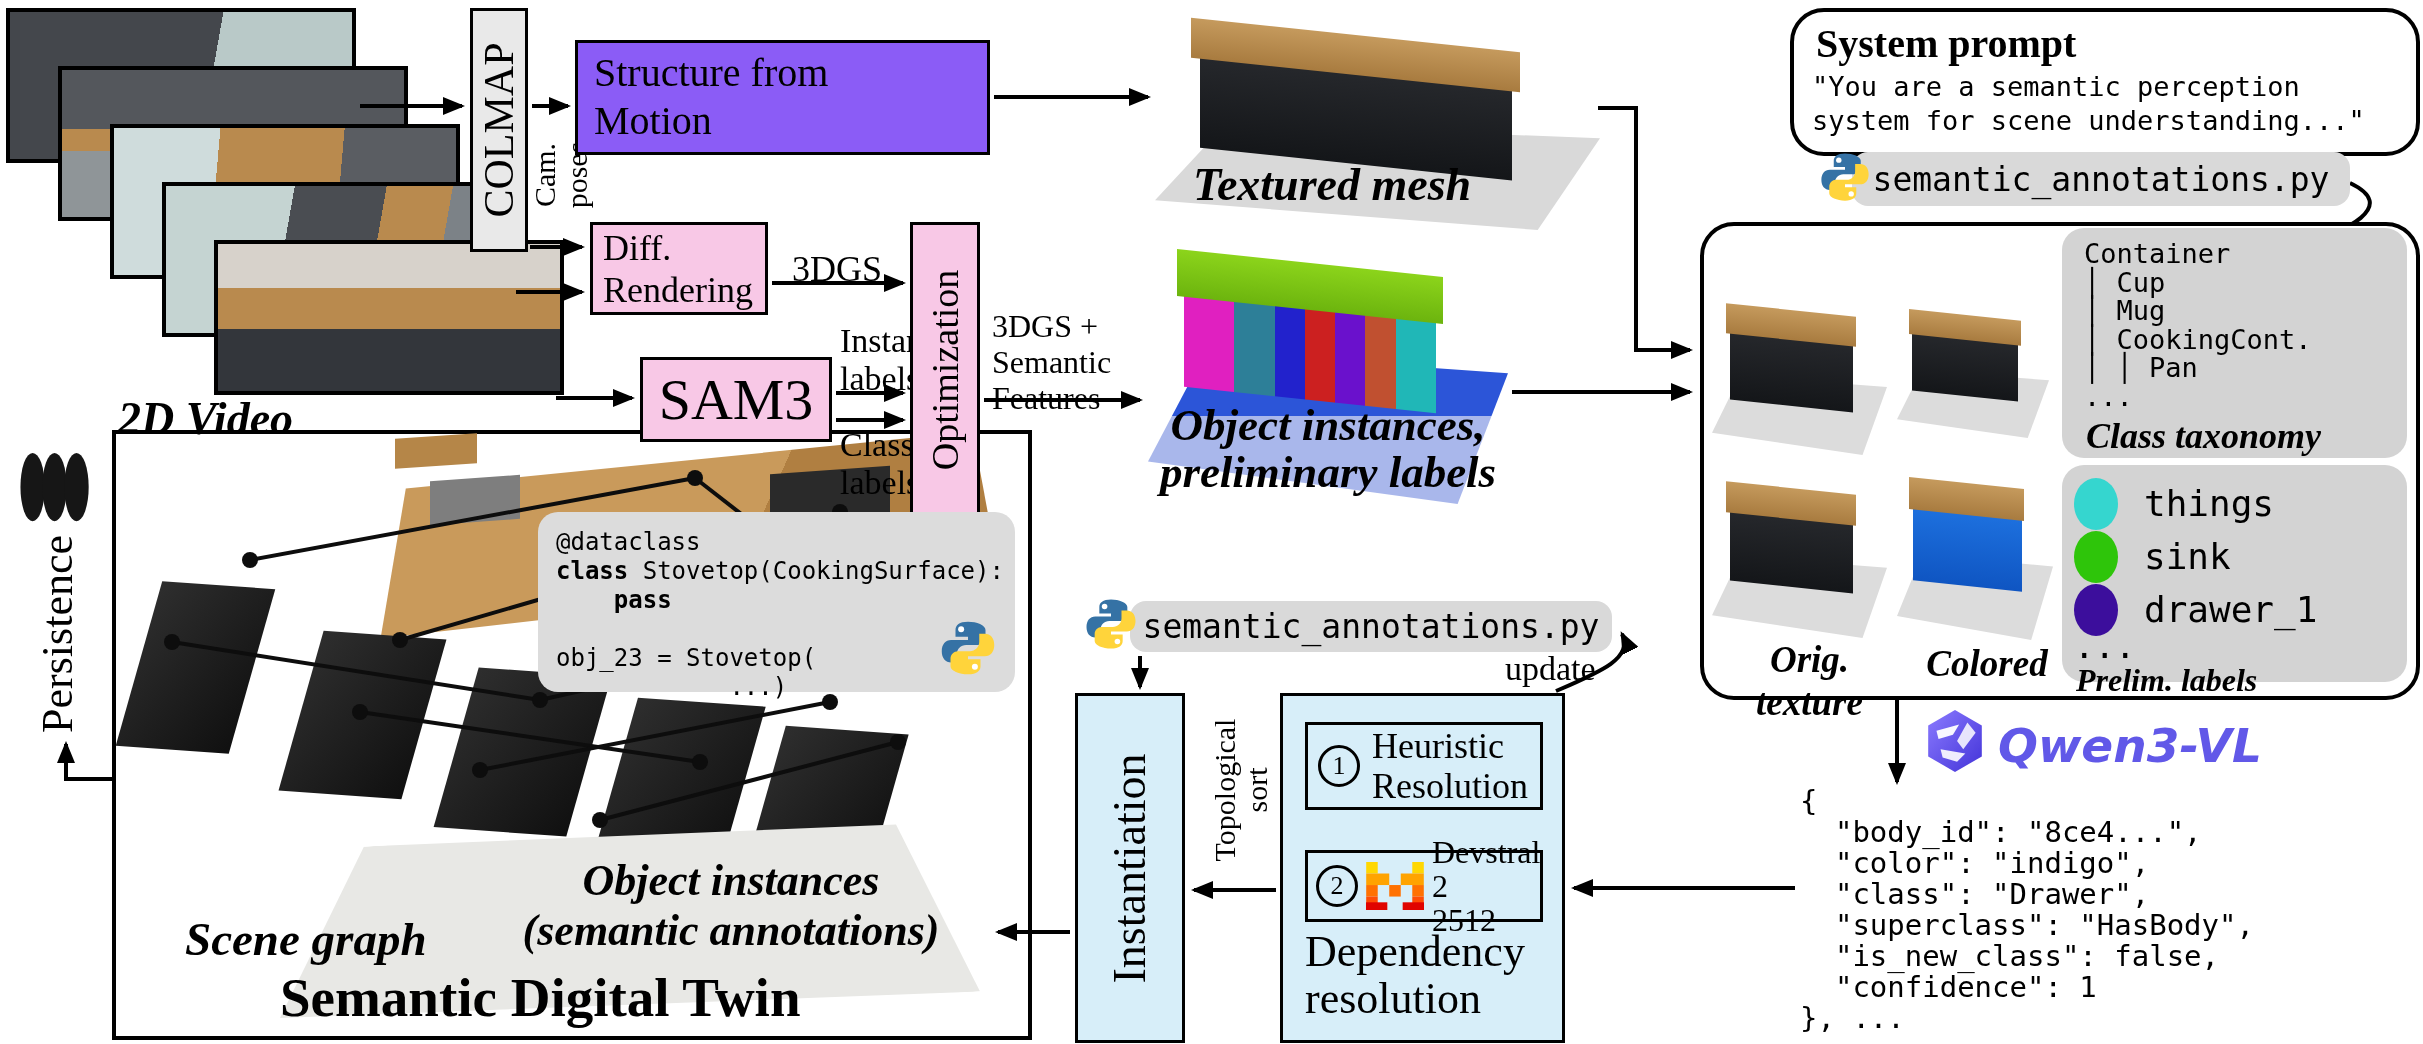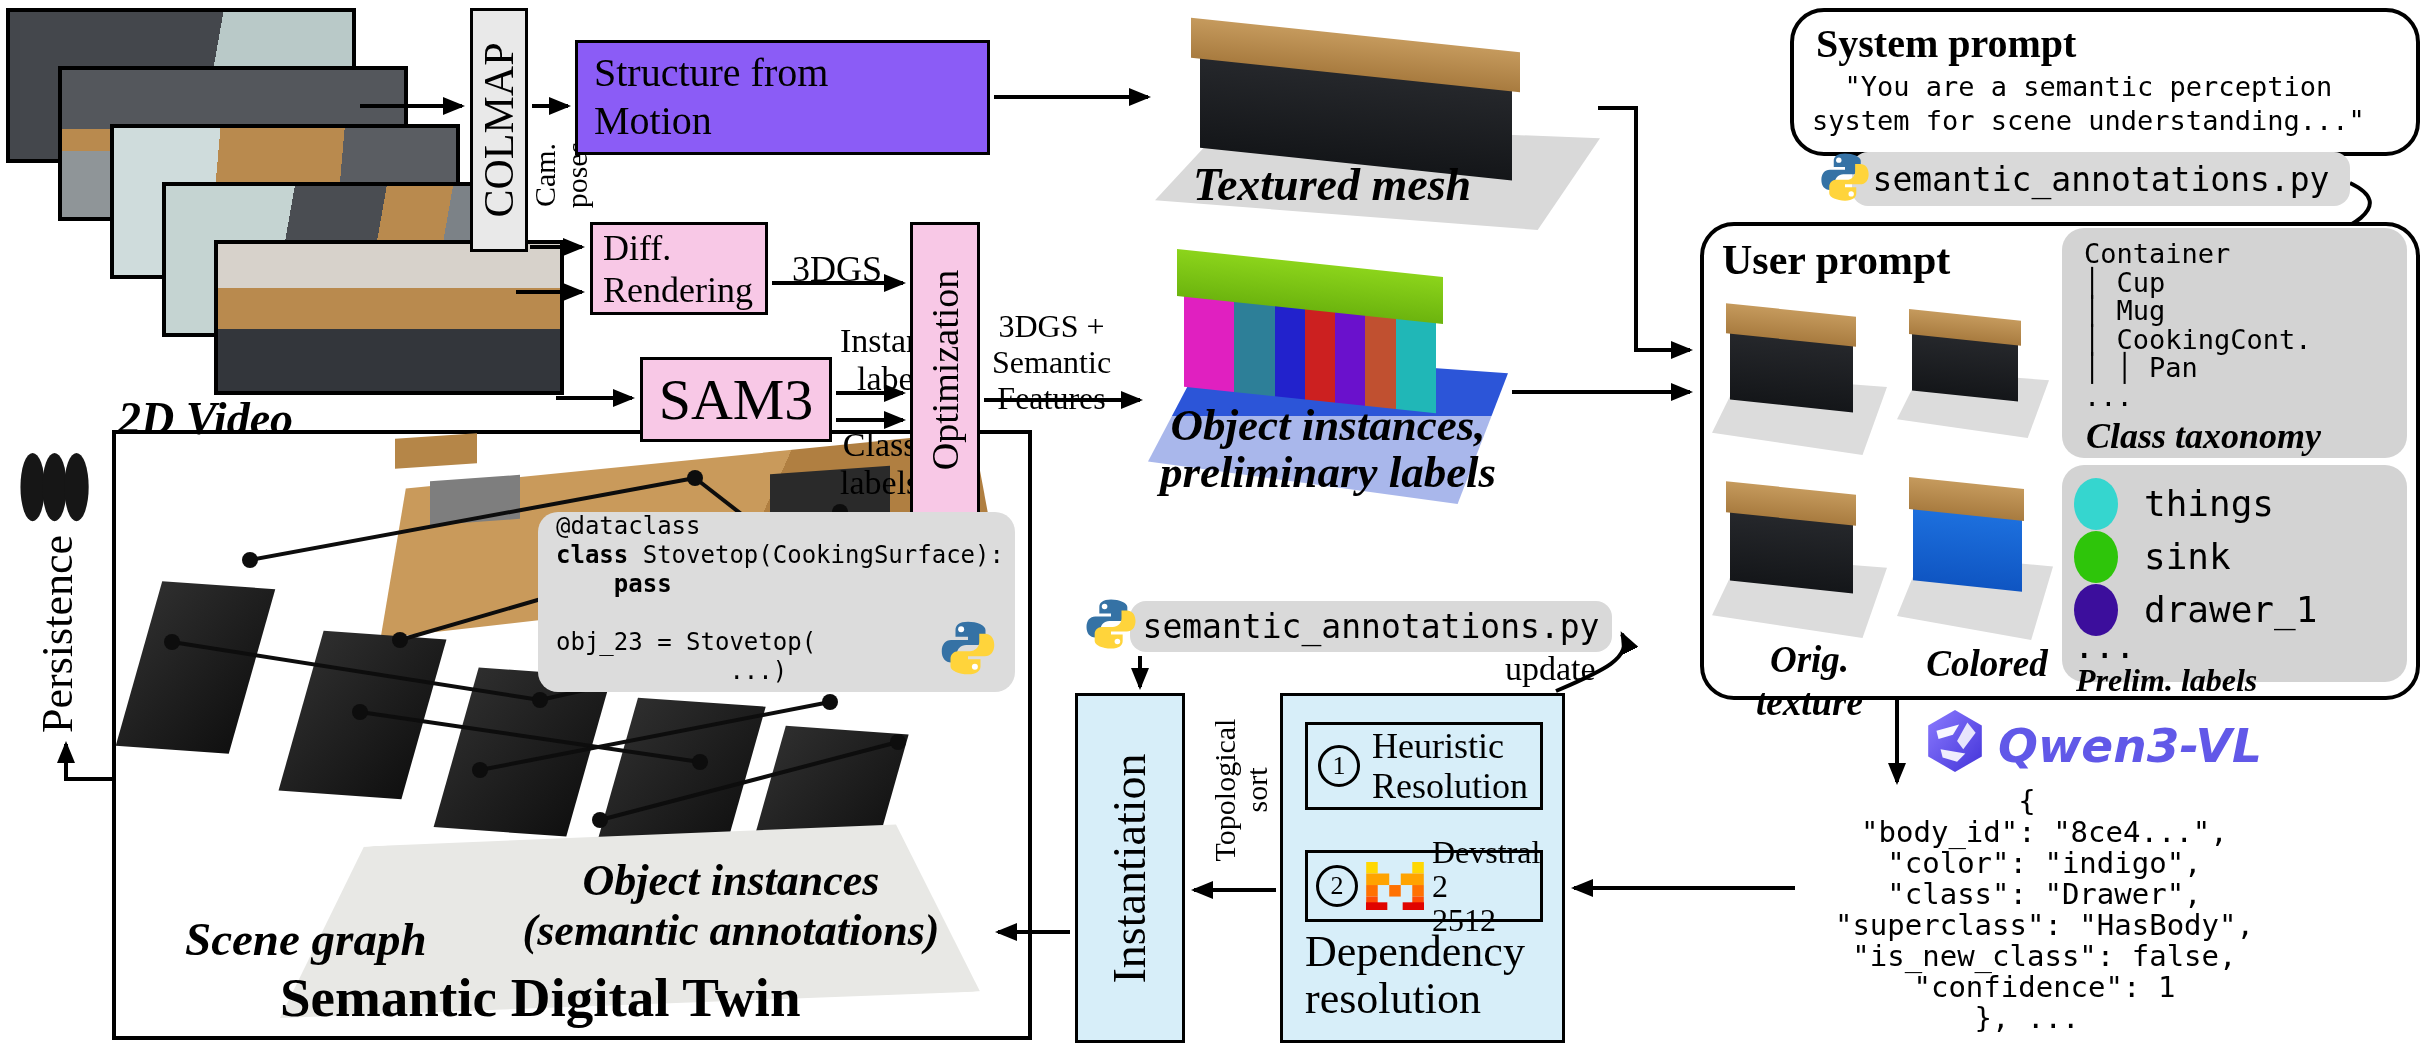--- a/index.html
+++ b/index.html
@@ -1,18 +1,18 @@
 <!DOCTYPE html>
 <html><head>
 <meta charset="utf-8">
 <style>
   html,body{margin:0;padding:0;background:#fff;}
   .stage{position:relative;width:2423px;height:1044px;overflow:hidden;
          font-family:"Liberation Serif",serif;color:#000;}
-  .abs{position:absolute;text-align:center;}
+  .abs{position:absolute;}
   .pre{white-space:pre-line;}
   
   .box{position:absolute;border:3px solid #000;box-sizing:border-box;z-index:6;}
   .pink{background:#f8c8e6;}
   .green{background:#8b5cf6;}
   .grey{background:#e9e9e9;}
   .blue{background:#d7eef9;}
   .rounded{border:4px solid #000;border-radius:34px;background:#fff;}
   .pill{position:absolute;background:#d9d9d9;border-radius:16px;z-index:8;
         font-family:"DejaVu Sans Mono",monospace;display:flex;align-items:center;justify-content:center;}
@@ -35,21 +35,21 @@
   .m3d>div{position:absolute;}
   .m-floor{left:0;right:0;bottom:0;height:48%;clip-path:polygon(16% 0,100% 14%,86% 100%,0 72%);background:#dcdcdc;}
   .m-body{left:10%;top:26%;width:70%;height:44%;transform:skewY(6deg);background:linear-gradient(#27292d,#141619);}
   .m-top{left:8%;top:12%;width:74%;height:18%;transform:skewY(6deg);background:linear-gradient(#c59a5d,#a87b3f);}
   
   .slab{position:absolute;z-index:2;transform:skewY(-4deg);}
   .panelblk{position:absolute;z-index:2;transform:skewX(-12deg) rotate(4deg);
             background:linear-gradient(120deg,#2e2e2e,#101010);}
   
   .codepill{position:absolute;background:#dcdcdc;border-radius:20px;z-index:8;
-            font-family:"DejaVu Sans Mono",monospace;font-size:24px;line-height:29px;white-space:pre;padding:0 18px;box-sizing:border-box;}
+            font-family:"DejaVu Sans Mono",monospace;font-size:24px;line-height:29px;white-space:pre;padding:16px 18px;box-sizing:border-box;}
   .circnum{display:inline-flex;align-items:center;justify-content:center;
            width:36px;height:36px;border:3px solid #000;border-radius:50%;
            font-size:26px;flex:0 0 auto;}
   .py-icon{display:inline-block;z-index:9;}
   .py-icon svg{width:100%;height:100%;}
   svg.overlay{position:absolute;left:0;top:0;z-index:4;}
   svg.scene{position:absolute;left:0;top:0;z-index:2;}
 </style>
 </head>
 <body>
@@ -118,21 +118,20 @@
 
   <span class="py-icon abs" style="left:1818px;top:150px;width:54px;height:54px;"><svg viewBox="0 0 48 48">
         <path fill="#3572A5" d="M24 3c-7 0-10 2.8-10 6.5V15h10v2.5H10.5C6 17.5 3 21 3 26.5S6 35.5 10.5 35.5H15v-6.5c0-4.2 3.3-7.5 7.5-7.5H32c3.3 0 6-2.7 6-6V9.5C38 5.8 31 3 24 3z"></path>
         <circle cx="18.5" cy="9" r="2.4" fill="#fff"></circle>
         <path fill="#FFD43B" d="M24 45c7 0 10-2.8 10-6.5V33H24v-2.5h13.5C42 30.5 45 27 45 21.5S42 12.5 37.5 12.5H33V19c0 4.2-3.3 7.5-7.5 7.5H16c-3.3 0-6 2.7-6 6v6C10 42.2 17 45 24 45z"></path>
         <circle cx="29.5" cy="39" r="2.4" fill="#fff"></circle>
       </svg></span>
   <div class="pill" style="left:1852px;top:152px;width:498px;height:54px;font-size:33px;">semantic_annotations.py</div>
 
   <div class="abs rounded" style="left:1700px;top:222px;width:712px;height:470px;z-index:5;"></div>
-  <div class="abs" style="left:1722px;top:236px;font-size:42px;font-weight:bold;z-index:6;">User prompt</div>
 
   <div class="m3d" style="left:1712px;top:290px;width:175px;height:165px;">
     <div class="m-floor"></div>
     <div class="m-body"></div>
     <div class="m-top"></div>
   </div>
   <div class="m3d" style="left:1897px;top:298px;width:152px;height:140px;">
     <div class="m-floor"></div>
     <div class="m-body" style="background:linear-gradient(90deg,#e020c0 0 24%,#cc1111 24 42%,#ee7700 42 56%,#5a11bb 56 76%,#36b34a 76 100%);"></div>
     <div class="m-top"></div>

